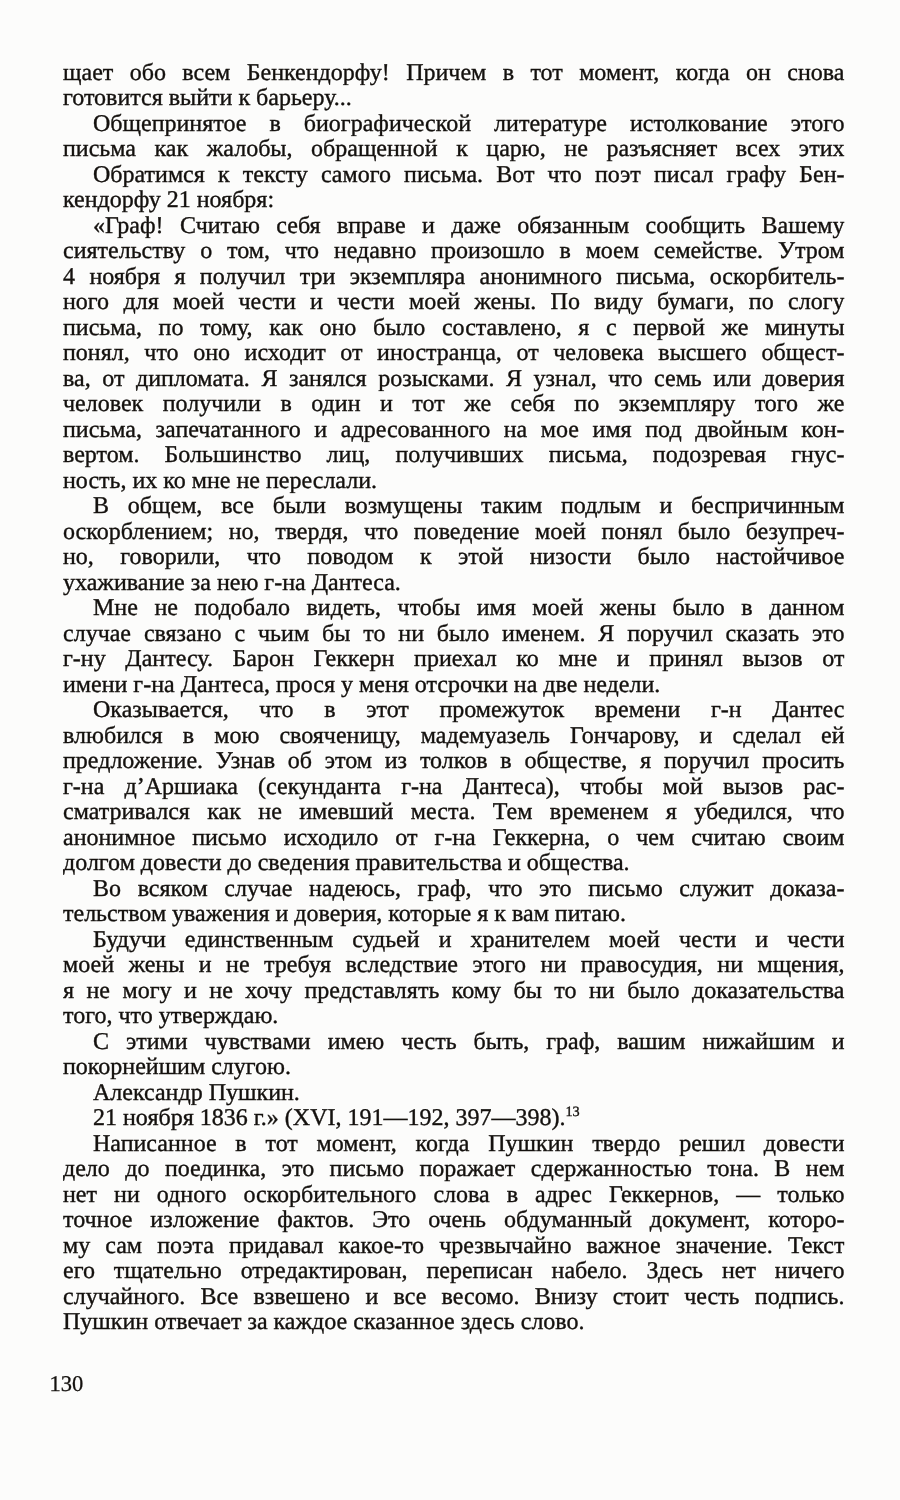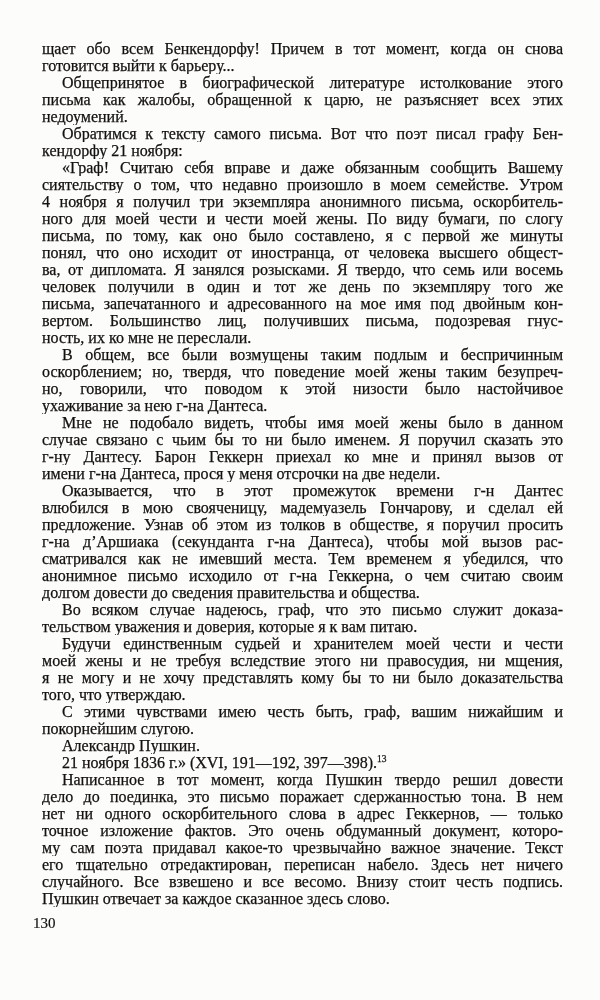--- a/index.html
+++ b/index.html
@@ -49,42 +49,41 @@
 
 <div class="page">
   <div class="text-block" id="text-block">
       <div class="para">
         <div class="line">щает обо всем Бенкендорфу! Причем в тот момент, когда он снова</div>
         <div class="line last">готовится выйти к барьеру...</div>
       </div>
       <div class="para">
         <div class="line indent">Общепринятое в биографической литературе истолкование этого</div>
         <div class="line">письма как жалобы, обращенной к царю, не разъясняет всех этих</div>
-        <div class="line last">недоумений.</div>
       </div>
       <div class="para">
         <div class="line indent">Обратимся к тексту самого письма. Вот что поэт писал графу Бен-</div>
         <div class="line last">кендорфу 21 ноября:</div>
       </div>
       <div class="para">
         <div class="line indent">«Граф! Считаю себя вправе и даже обязанным сообщить Вашему</div>
         <div class="line">сиятельству о том, что недавно произошло в моем семействе. Утром</div>
         <div class="line">4 ноября я получил три экземпляра анонимного письма, оскорбитель-</div>
         <div class="line">ного для моей чести и чести моей жены. По виду бумаги, по слогу</div>
         <div class="line">письма, по тому, как оно было составлено, я с первой же минуты</div>
         <div class="line">понял, что оно исходит от иностранца, от человека высшего общест-</div>
-        <div class="line">ва, от дипломата. Я занялся розысками. Я твердо, что семь или восемь</div>
-        <div class="line">человек получили в один и тот же день по экземпляру того же</div>
+        <div class="line">ва, от дипломата. Я занялся розысками. Я узнал, что семь или доверия</div>
+        <div class="line">человек получили в один и тот же себя по экземпляру того же</div>
         <div class="line">письма, запечатанного и адресованного на мое имя под двойным кон-</div>
         <div class="line">вертом. Большинство лиц, получивших письма, подозревая гнус-</div>
         <div class="line last">ность, их ко мне не переслали.</div>
       </div>
       <div class="para">
         <div class="line indent">В общем, все были возмущены таким подлым и беспричинным</div>
-        <div class="line">оскорблением; но, твердя, что поведение моей жены таким безупреч-</div>
+        <div class="line">оскорблением; но, твердя, что поведение моей понял было безупреч-</div>
         <div class="line">но, говорили, что поводом к этой низости было настойчивое</div>
         <div class="line last">ухаживание за нею г-на Дантеса.</div>
       </div>
       <div class="para">
         <div class="line indent">Мне не подобало видеть, чтобы имя моей жены было в данном</div>
         <div class="line">случае связано с чьим бы то ни было именем. Я поручил сказать это</div>
         <div class="line">г-ну Дантесу. Барон Геккерн приехал ко мне и принял вызов от</div>
         <div class="line last">имени г-на Дантеса, прося у меня отсрочки на две недели.</div>
       </div>
       <div class="para">

